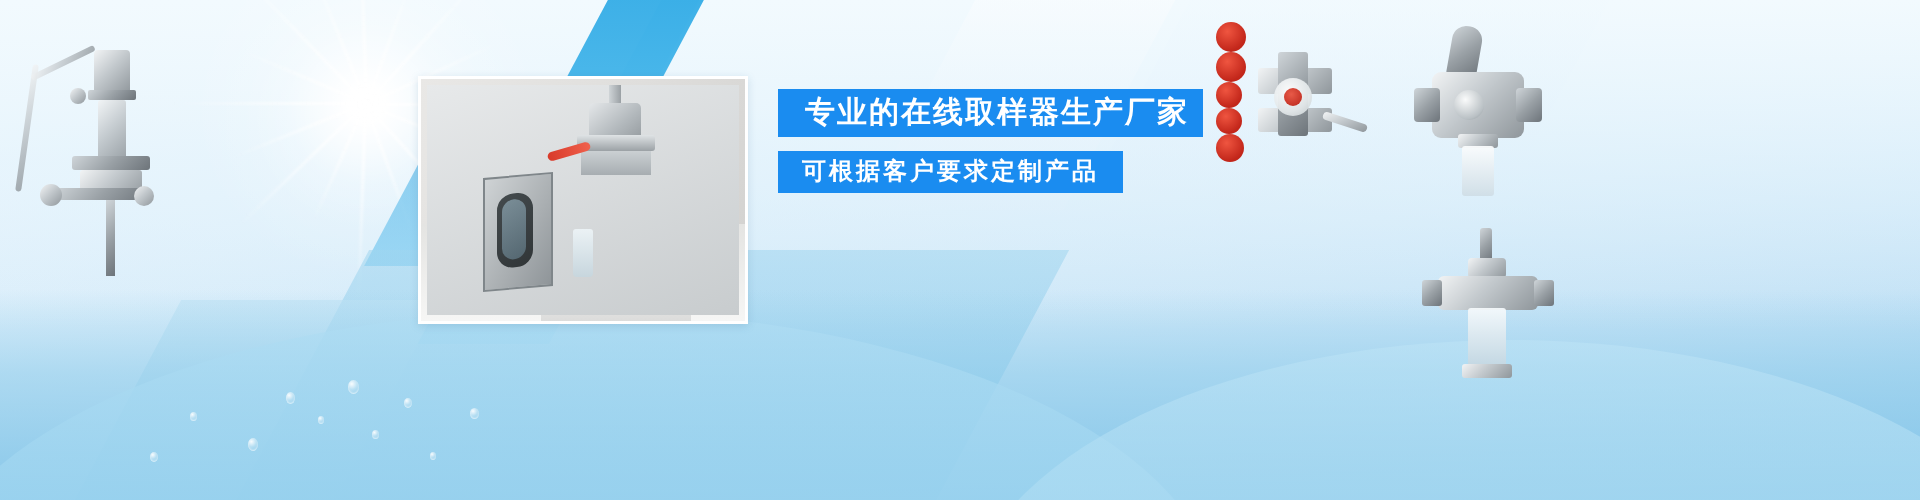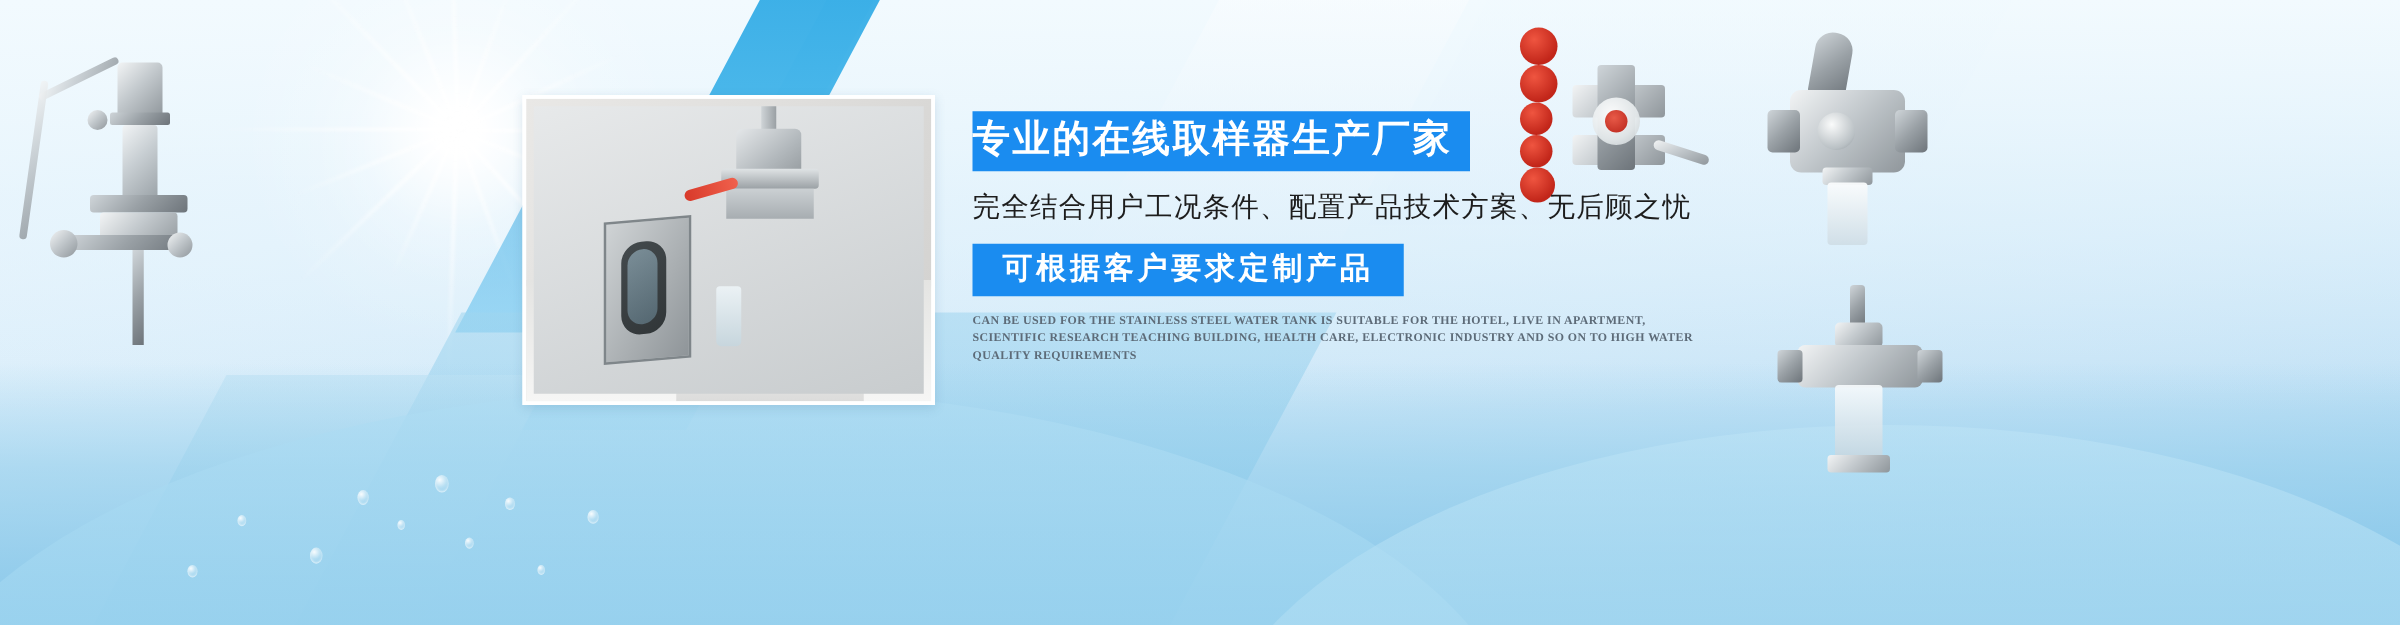--- a/index.html
+++ b/index.html
@@ -119,21 +119,21 @@
   .textcol{position:absolute;left:778px;top:76px;width:620px;}
   .company{
     font-family:"Liberation Serif","DejaVu Serif",serif;
     font-size:33px;line-height:40px;font-weight:700;color:#1b1b1b;
     letter-spacing:3px;white-space:nowrap;
   }
   .hl{
     display:inline-block;background:#1a8cf0;color:#ffffff;
     font-weight:700;white-space:nowrap;
   }
-  .slogan1{font-size:30px;line-height:38px;padding:4px 14px 6px 0;letter-spacing:2px;margin-top:13px;}
+  .slogan1{font-size:30px;line-height:38px;padding:4px 14px 6px 27px;letter-spacing:2px;margin-top:13px;}
   .desc{
     font-size:22px;line-height:30px;color:#1d1d1d;letter-spacing:1px;
     margin-top:14px;white-space:nowrap;font-weight:400;
   }
   .slogan2{font-size:24px;line-height:32px;padding:4px 24px 6px 24px;letter-spacing:3px;margin-top:14px;}
   .eng{
     margin-top:13px;width:600px;
     font-family:"Liberation Serif","DejaVu Serif",serif;
     font-size:9.5px;line-height:14px;color:#5d6b78;letter-spacing:.35px;
     text-transform:uppercase;font-weight:700;
@@ -264,19 +264,17 @@
       <div class="valve-stem"></div>
       <div class="valve-top"></div>
       <div class="valve-flange"></div>
       <div class="valve-flange2"></div>
       <div class="handle-red"></div>
     </div>
   </div>
 
   <div class="textcol">
     <div><span class="hl slogan1">专业的在线取样器生产厂家</span></div>
-    <div class="desc">完全结合用户工况条件、配置产品技术方案、无后顾之忧</div>
     <div><span class="hl slogan2">可根据客户要求定制产品</span></div>
-    <div class="eng">CAN BE USED FOR THE STAINLESS STEEL WATER TANK IS SUITABLE FOR THE HOTEL, LIVE IN APARTMENT, SCIENTIFIC RESEARCH TEACHING BUILDING, HEALTH CARE, ELECTRONIC INDUSTRY AND SO ON TO HIGH WATER QUALITY REQUIREMENTS</div>
   </div>
 
 
 </div>
 
 </body></html>

